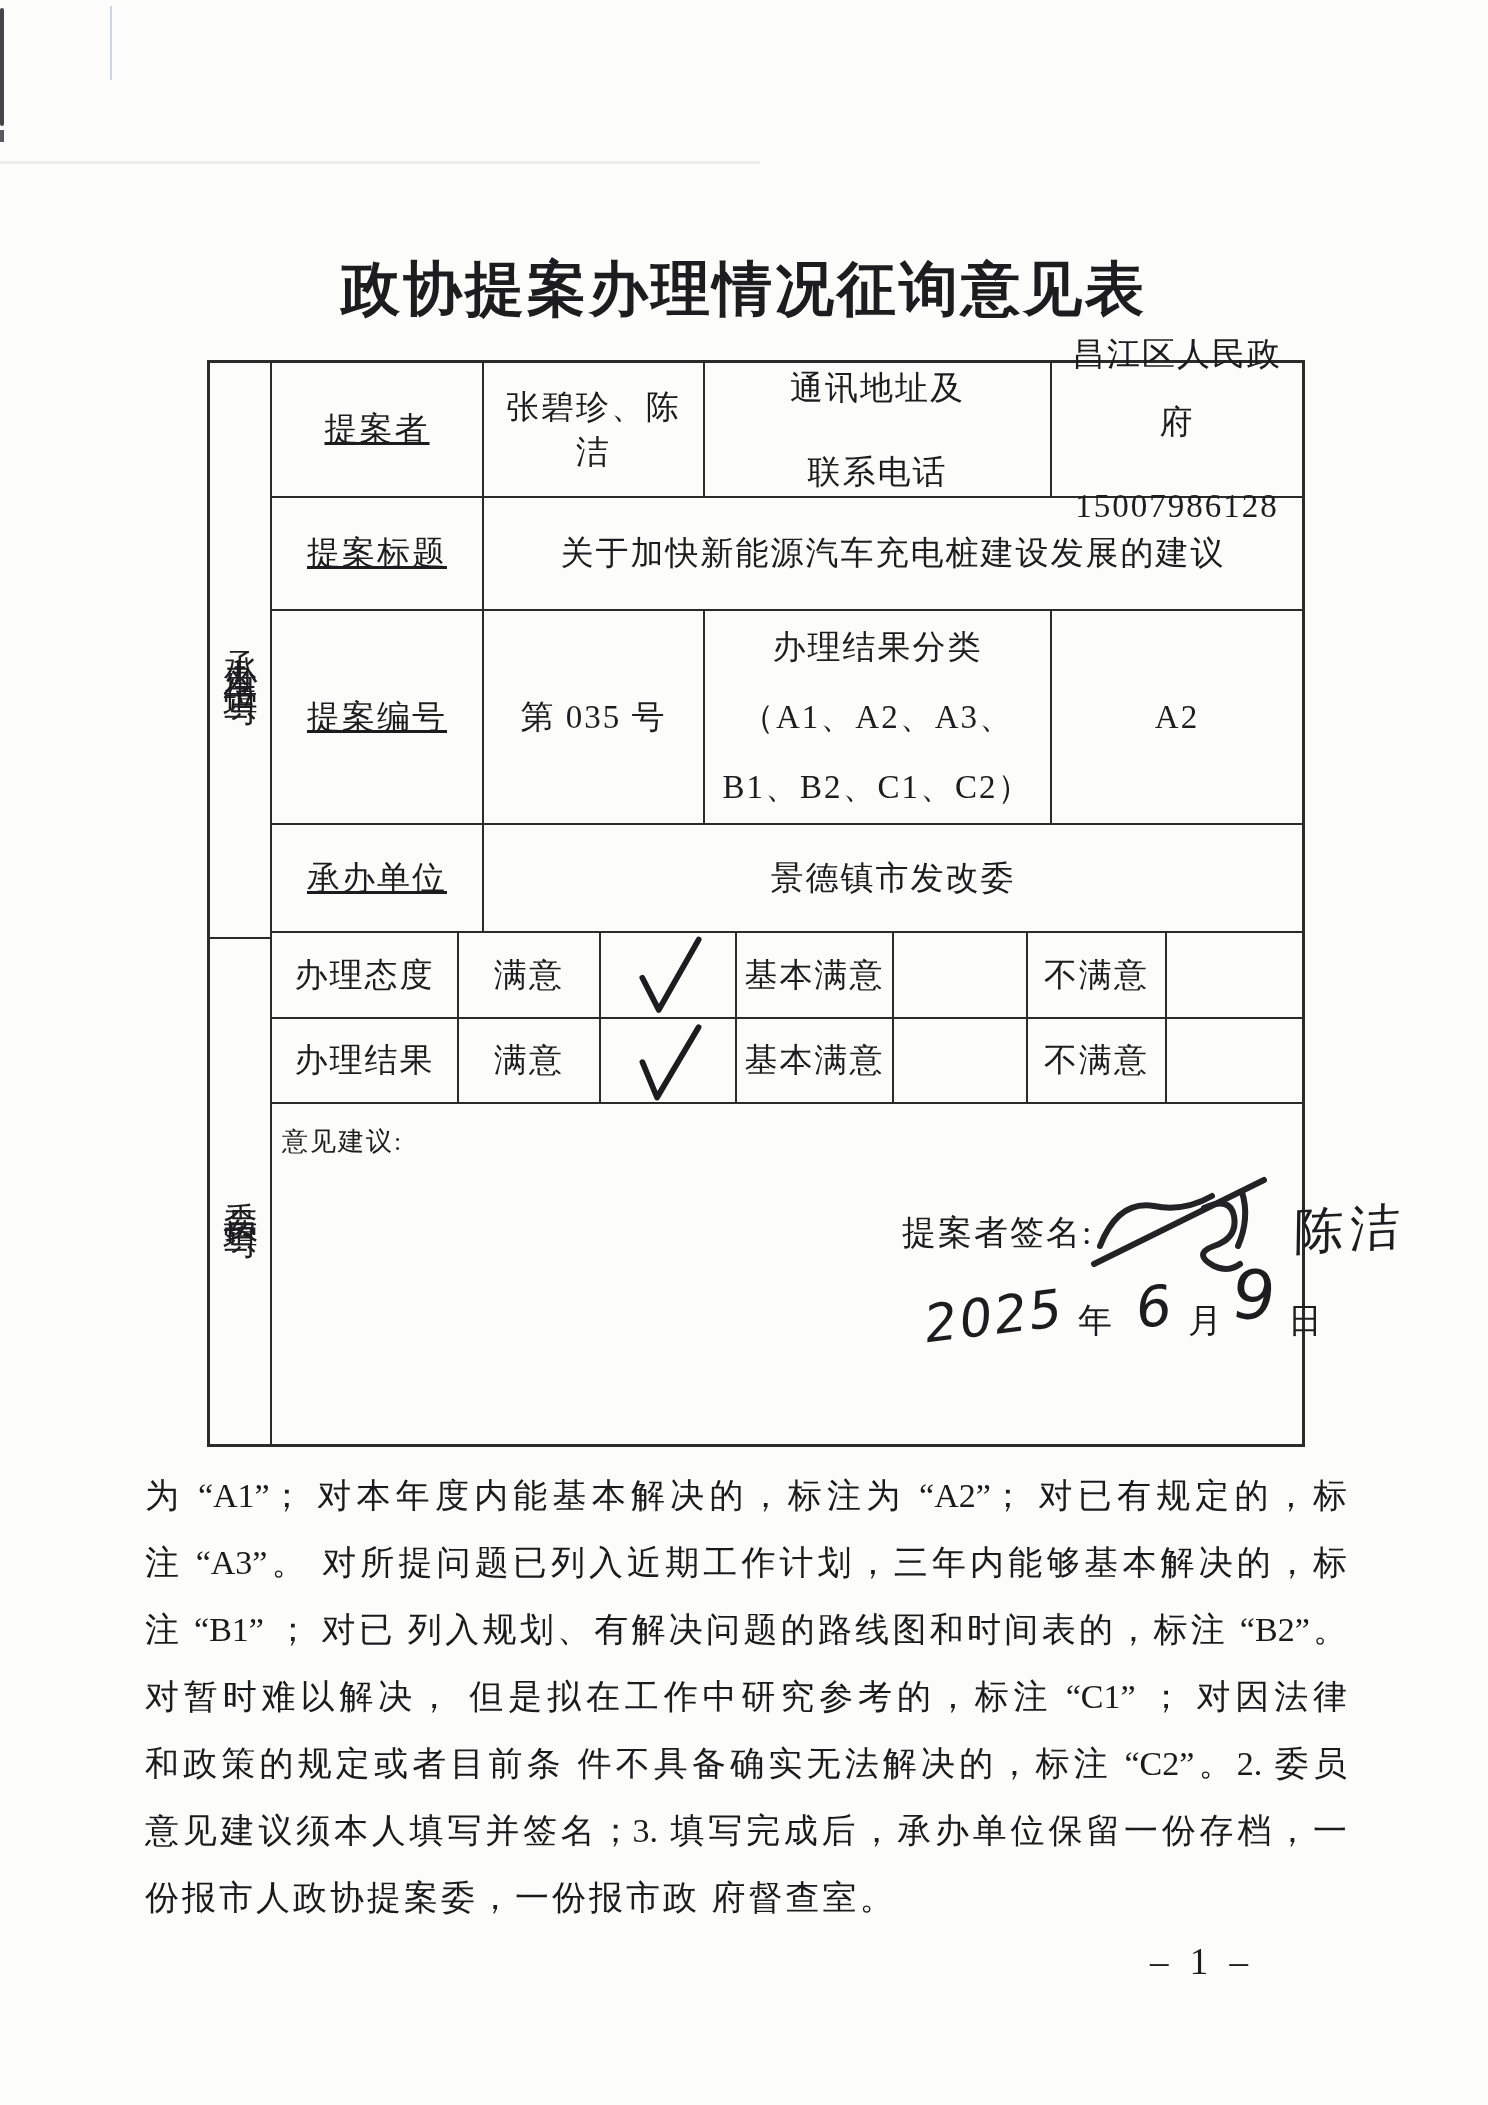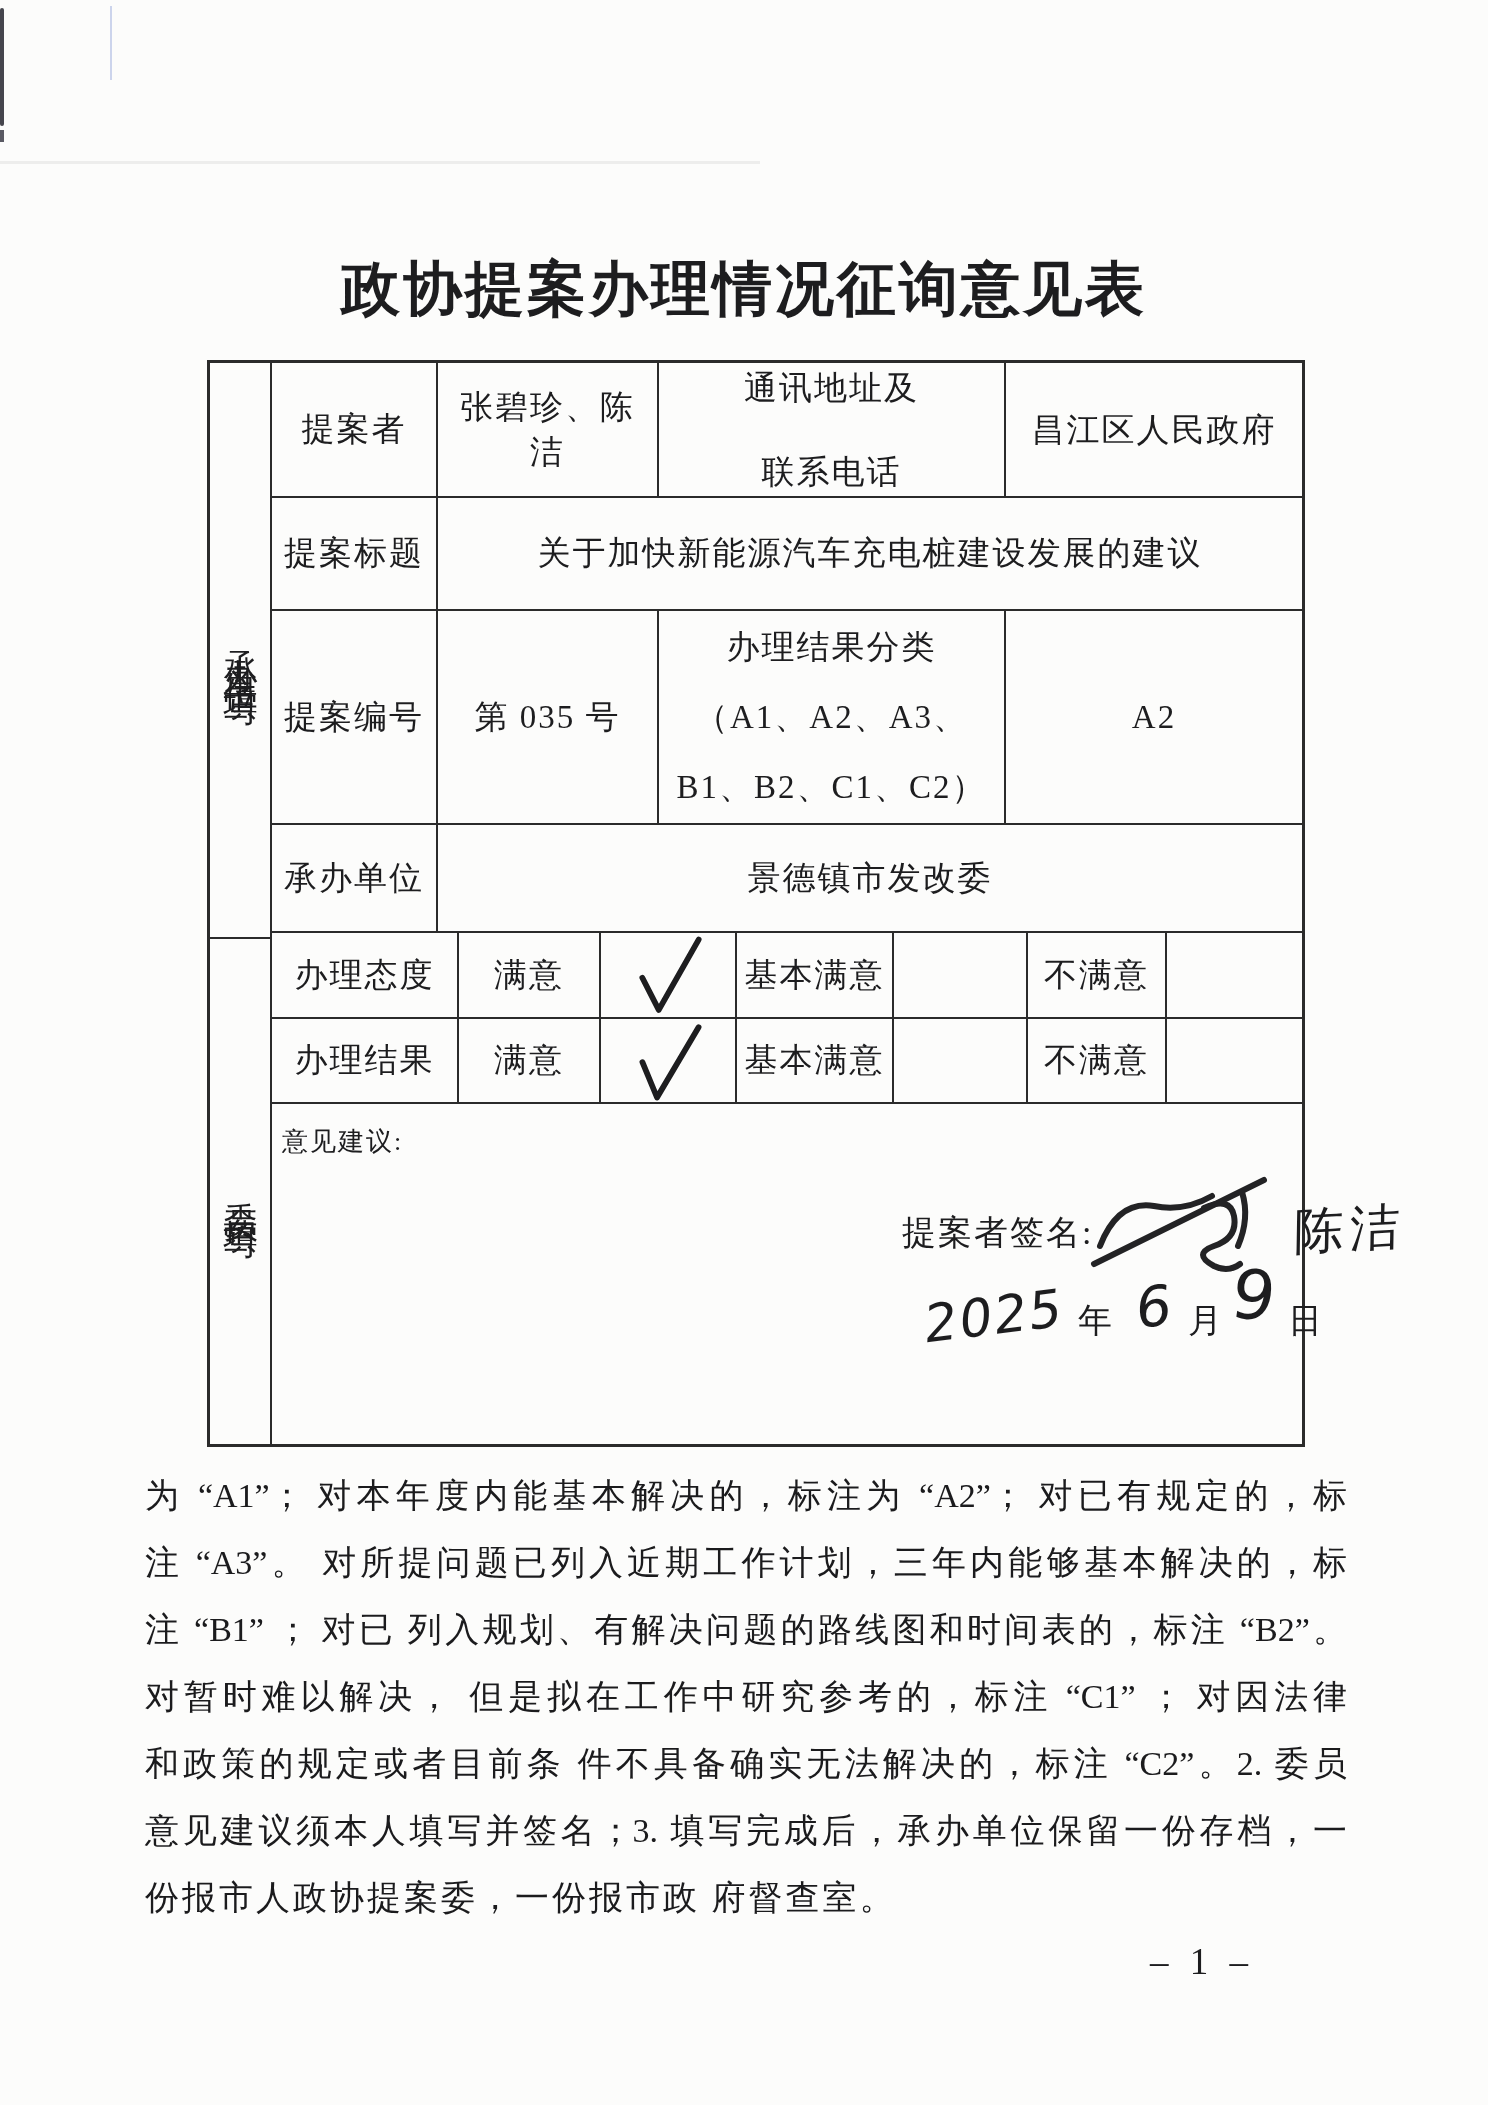--- a/index.html
+++ b/index.html
@@ -60,21 +60,21 @@
     text-align:center;font-size:33px;letter-spacing:2px;
     padding:0 6px;
   }
   .cell.end{border-right:none;flex:1;}
   .r1{height:135px;}
   .r2{height:113px;}
   .r3{height:214px;}
   .r4{height:108px;}
   .r5{height:86px;}
   .r6{height:85px;}
-  .c188{width:166px;}
+  .c188{width:212px;text-decoration:underline;}
   .c221{width:221px;}
   .c347{width:347px;}
   .c187{width:187px;}
   .c142{width:142px;}
   .c136{width:136px;}
   .c157{width:157px;}
   .c134{width:134px;}
   .c139{width:139px;}
   .two-line{flex-direction:column;justify-content:center;line-height:68px;gap:16px;}
   .three-line{flex-direction:column;justify-content:center;line-height:70px;}
@@ -145,20 +145,21 @@
 
       <div class="row r1">
         <div class="cell c188">提案者</div>
         <div class="cell c221">张碧珍、陈洁</div>
         <div class="cell c347 two-line">
           <span>通讯地址及</span>
           <span>联系电话</span>
         </div>
         <div class="cell end two-line">
           <span>昌江区人民政府</span>
+          <span>15007986128</span>
         </div>
       </div>
 
       <div class="row r2">
         <div class="cell c188">提案标题</div>
         <div class="cell end">关于加快新能源汽车充电桩建设发展的建议</div>
       </div>
 
       <div class="row r3">
         <div class="cell c188">提案编号</div>

